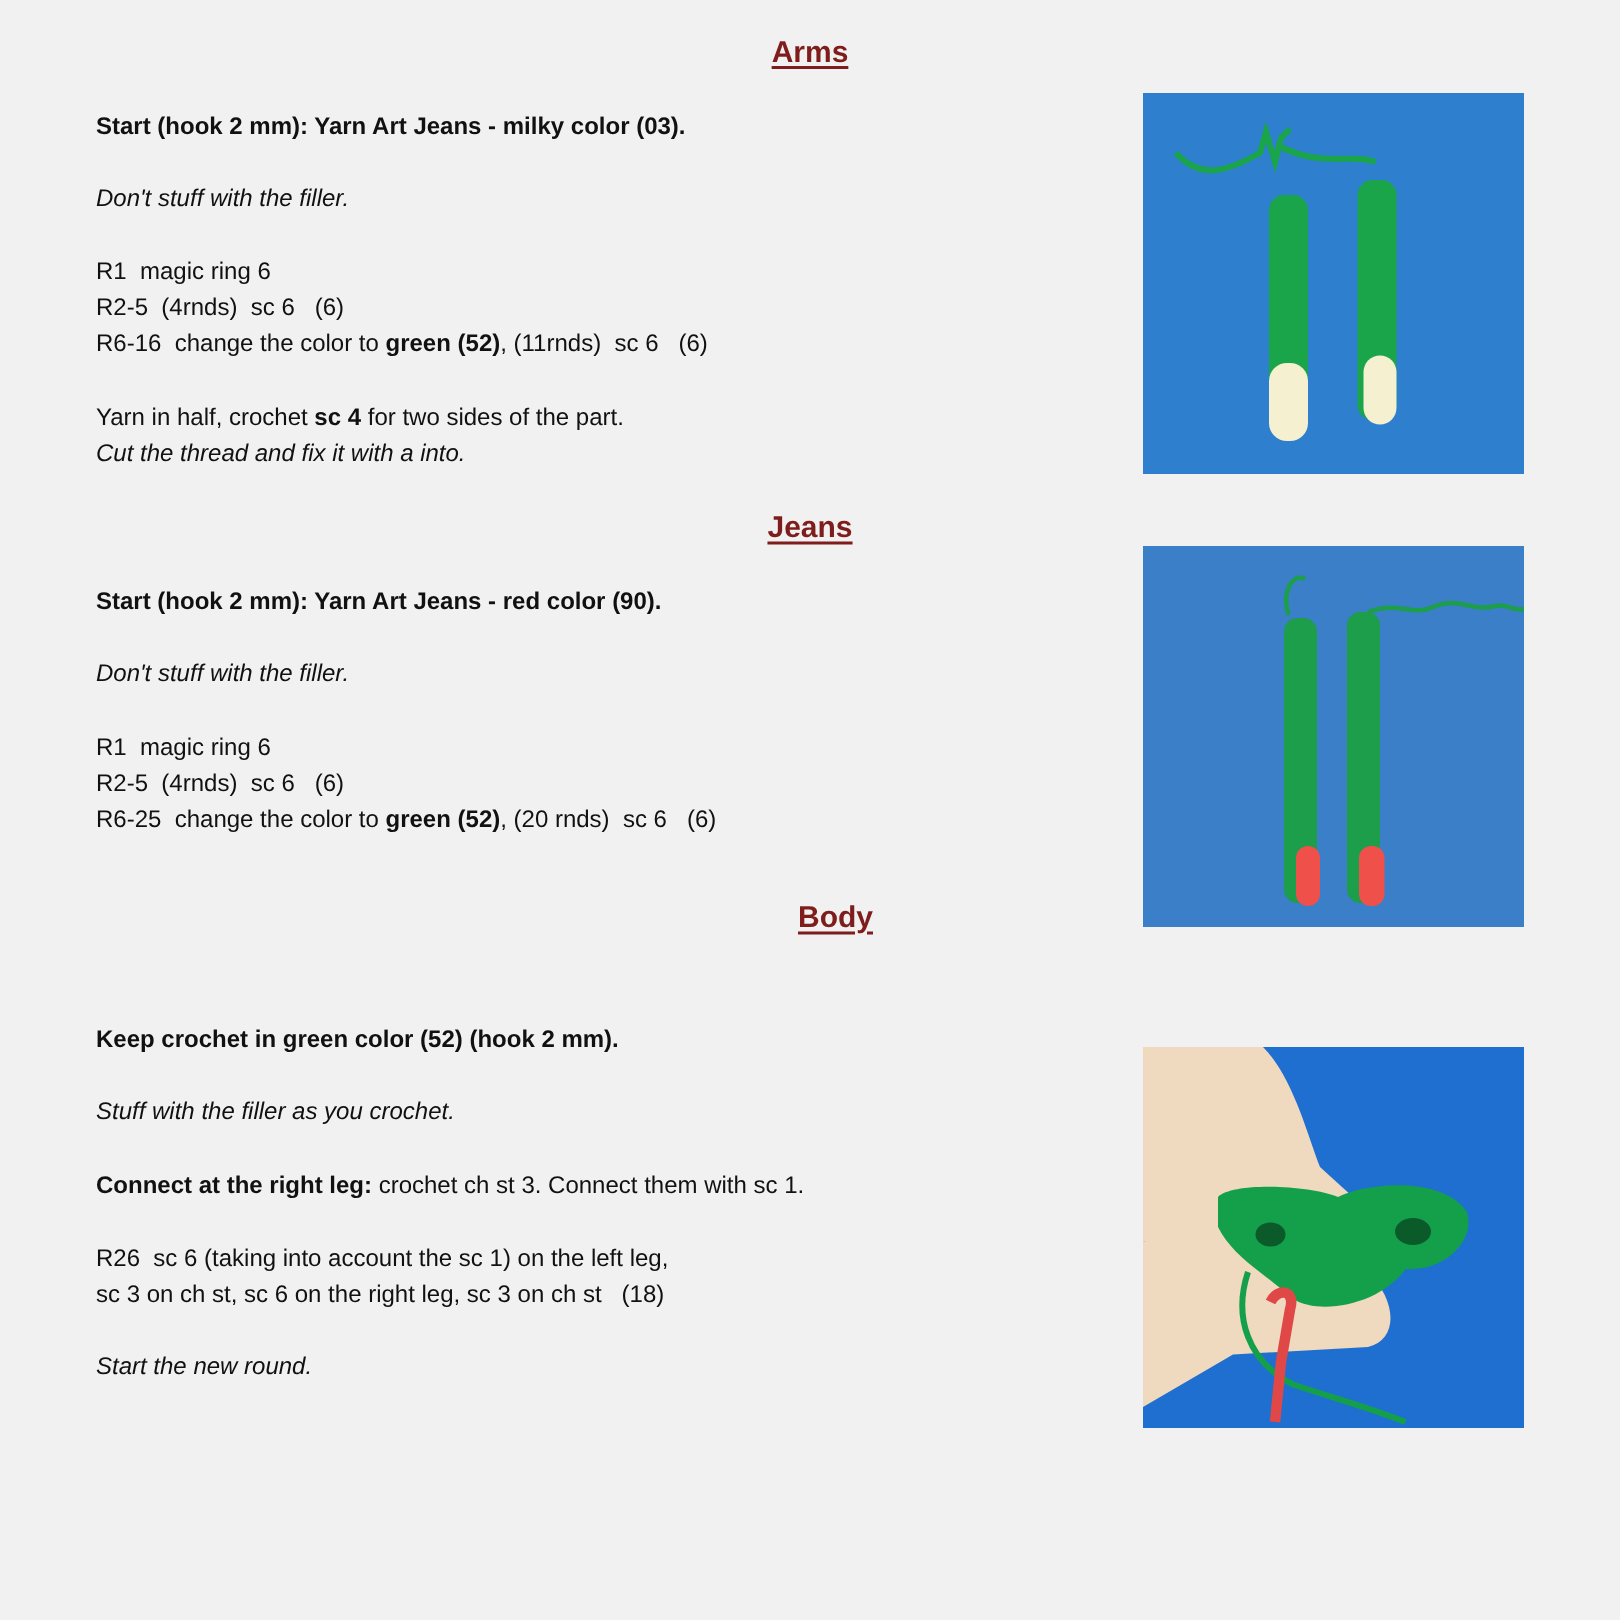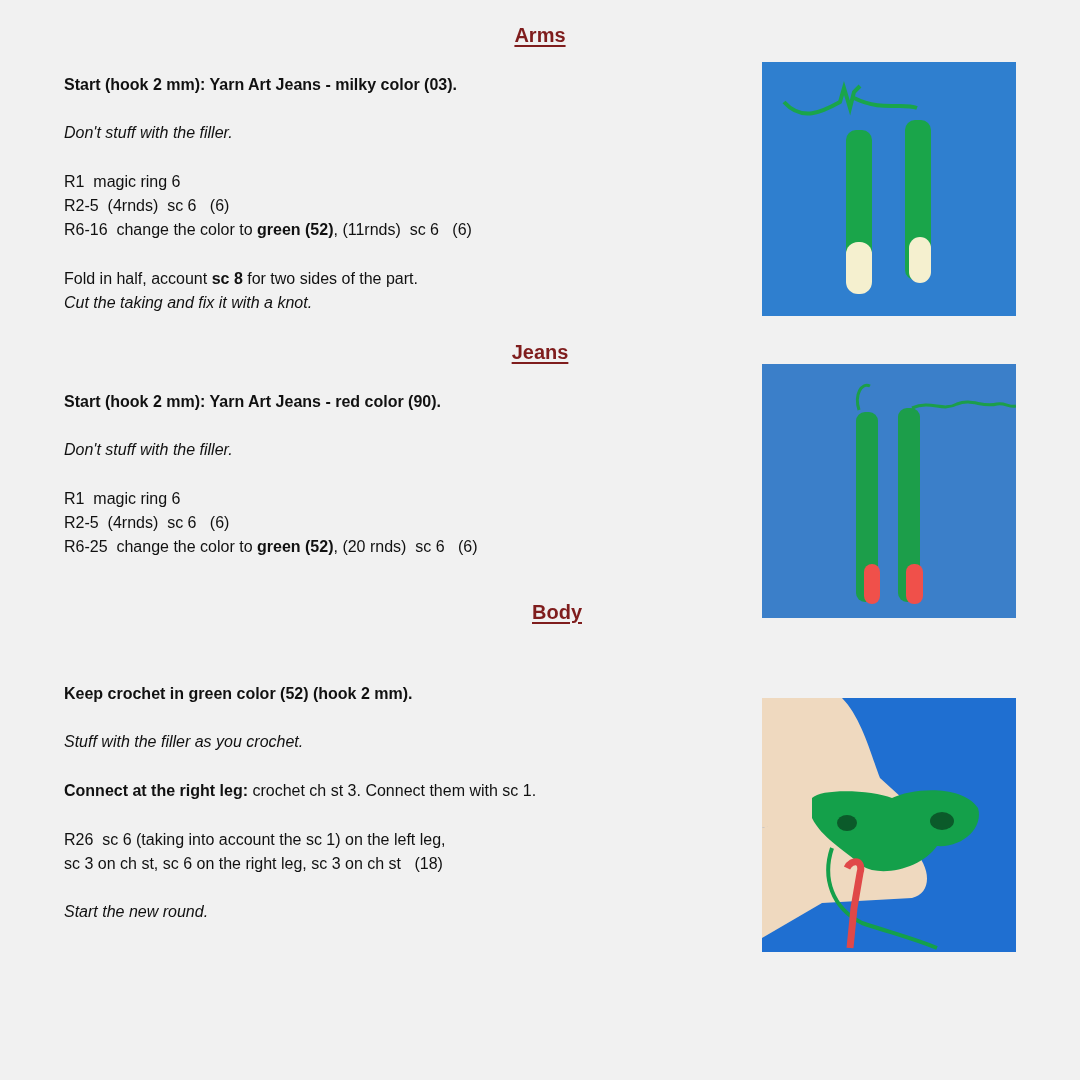--- a/index.html
+++ b/index.html
@@ -43,22 +43,22 @@
   </style>
 </head>
 <body>
 
 <h2 class="heading" style="top:24px;">Arms</h2>
 <p class="line b" style="top:73px;">Start (hook 2 mm): Yarn Art Jeans - milky color (03).</p>
 <p class="line i" style="top:121px;">Don't stuff with the filler.</p>
 <p class="line" style="top:170px;">R1  magic ring 6</p>
 <p class="line" style="top:194px;">R2-5  (4rnds)  sc 6   (6)</p>
 <p class="line" style="top:218px;"><span>R6-16  change the color to </span><span class="b">green (52)</span><span>, (11rnds)  sc 6   (6)</span></p>
-<p class="line" style="top:267px;"><span>Fold in half, account </span><span class="b">sc 8</span><span> for two sides of the part.</span></p>
-<p class="line i" style="top:291px;">Cut the taking and fix it with a knot.</p>
+<p class="line" style="top:267px;"><span>Yarn in half, crochet </span><span class="b">sc 4</span><span> for two sides of the part.</span></p>
+<p class="line i" style="top:291px;">Cut the thread and fix it with a into.</p>
 
 <div class="photo" style="top:62px;">
   <svg viewBox="0 0 254 254">
     <rect width="254" height="254" fill="#2f7fcf"></rect>
     <path d="M22 40 C40 60 60 50 78 40 L82 26 L88 46 L92 30 L98 24 M92 36 C120 50 140 40 155 46" stroke="#1aa54a" stroke-width="4" fill="none"></path>
     <rect x="84" y="68" width="26" height="160" rx="10" fill="#1aa54a"></rect>
     <rect x="84" y="180" width="26" height="52" rx="12" fill="#f5f0cf"></rect>
     <rect x="143" y="58" width="26" height="160" rx="10" fill="#1aa54a"></rect>
     <rect x="147" y="175" width="22" height="46" rx="11" fill="#f5f0cf"></rect>
   </svg>

